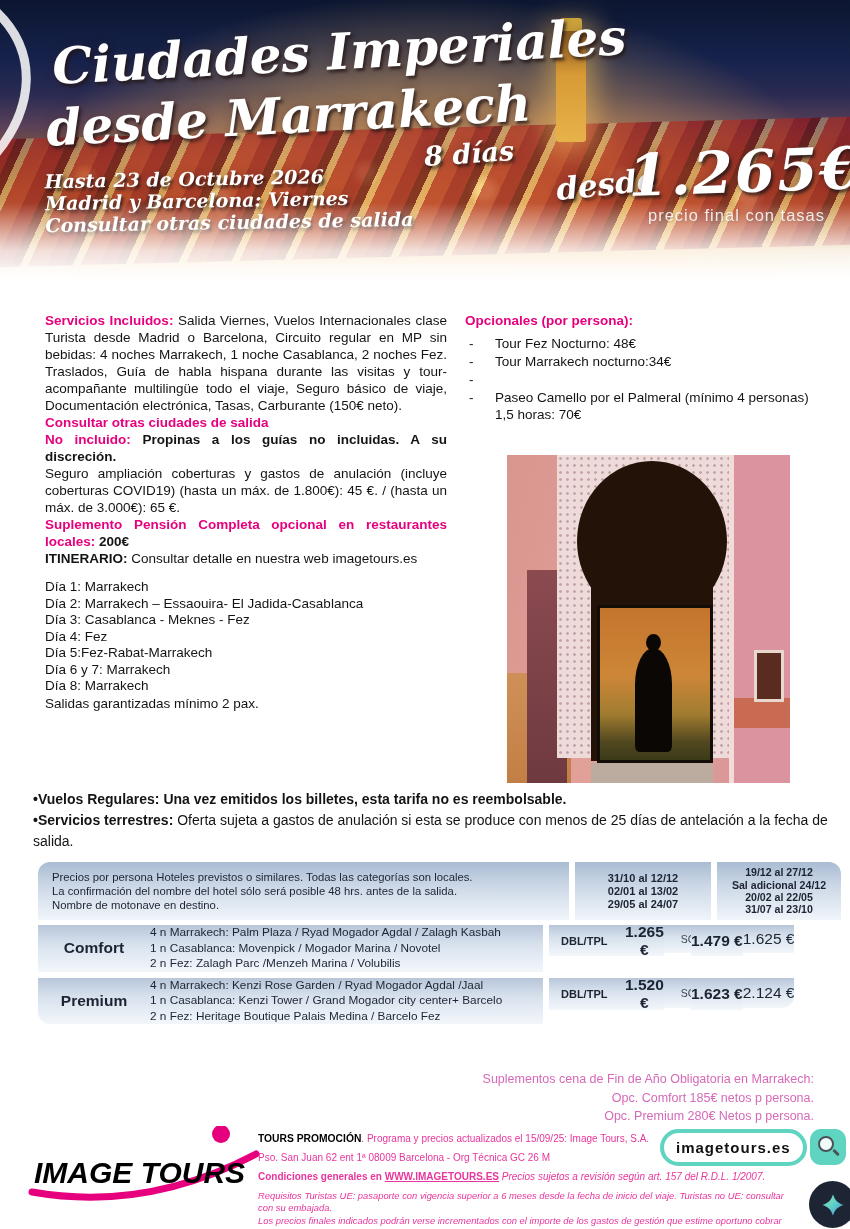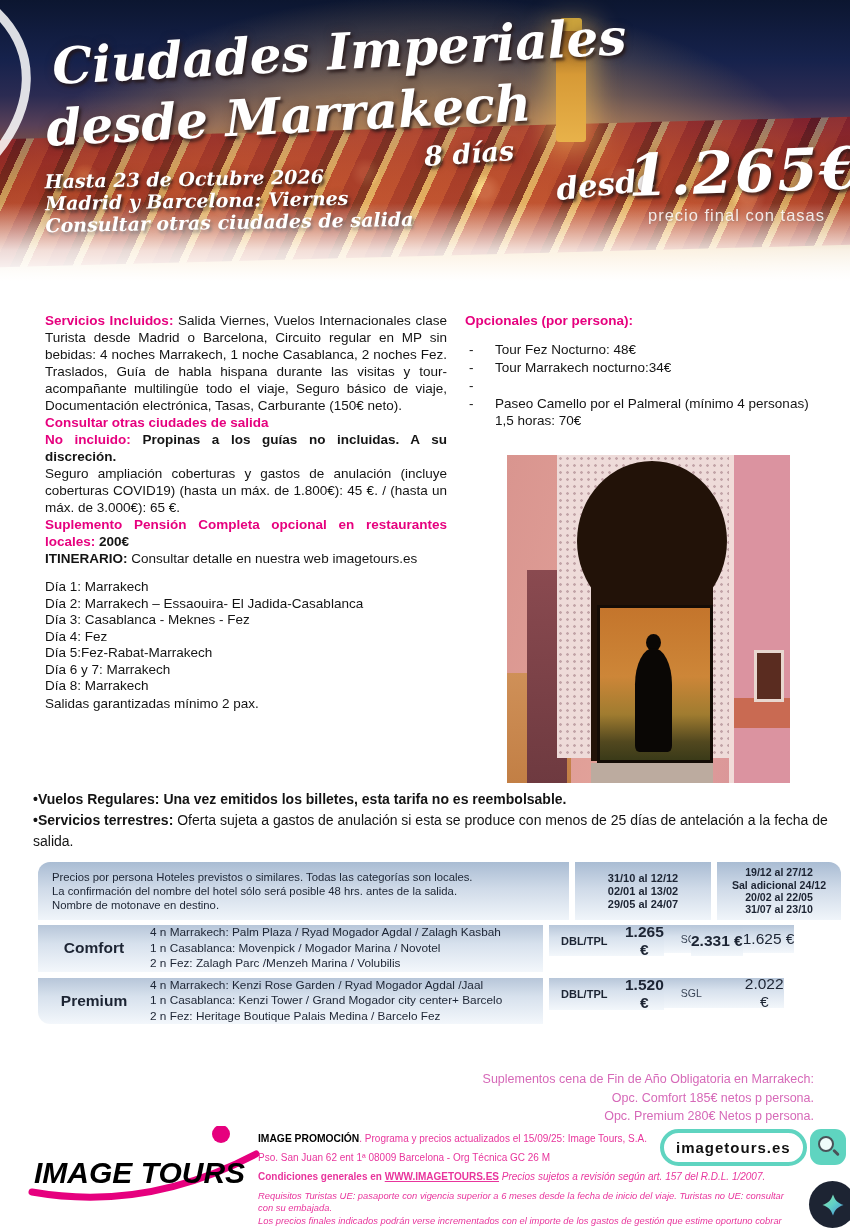--- a/index.html
+++ b/index.html
@@ -42,21 +42,21 @@
   .colR{position:absolute;left:465px;top:312px;width:352px;font-size:13.5px;line-height:17px}
   .pink{color:#e6007e;font-weight:bold}
   .b{font-weight:bold}
   .just{text-align:justify}
   .colL p{margin:0}
   .mt12{margin-top:12px}.mt14{margin-top:14px}.mt16{margin-top:16px}
   .days{margin-top:12px;line-height:15.5px}
   .days div{margin:0 0 1px 0}
   .opt-item{display:flex;margin:0 0 1px 0}
   .opt-item .dash{width:26px;flex:0 0 26px;padding-left:4px}
-  .opt-head{margin:0 0 12px 0}
+  .opt-head{margin:0 0 6px 0}
 
   
   .photo{position:absolute;left:507px;top:455px;width:283px;height:328px;overflow:hidden;
     background:linear-gradient(105deg,#d9958f 0%,#e3a39b 55%,#d69097 100%)}
   .ph-frame{position:absolute;left:50px;right:58px;top:0;bottom:25px;background:#eedbd9;
     background-image:radial-gradient(circle, rgba(150,110,120,.5) 1px, rgba(0,0,0,0) 1.6px);background-size:7px 7px}
   .ph-pillar{position:absolute;left:20px;top:115px;width:40px;height:213px;background:linear-gradient(180deg,#8a4a50,#6e3a40)}
   .ph-baseL{position:absolute;left:0;bottom:0;width:64px;height:110px;background:linear-gradient(180deg,#cf9058,#c27f45)}
   .ph-arch-c{position:absolute;left:70px;top:6px;width:150px;height:160px;border-radius:50%;background:#221208}
   .ph-arch-r{position:absolute;left:84px;top:110px;width:122px;height:196px;background:#221208}
@@ -252,21 +252,21 @@
             <span class="pr b">1.265 €</span>
           </div>
         <div class="hgap4"></div>
         <div class="sub sub-s band">
             <span class="rlabel s">SGL</span>
             <span class="pr">1.565 €</span>
           </div>
       </div>
       <div class="vgap"></div>
       <div class="c-right stack">
-        <div class="sub sub-d band b">2.331 €</div>
+        <div class="sub sub-d band b">1.479 €</div>
         <div class="hgap4"></div>
         <div class="sub sub-s band">1.625 €</div>
       </div>
     </div>
     <div class="hgap6"></div>
 
     <div class="trow row2">
       <div class="c-left band cat-left rbl">
         <div class="cat-name">Premium</div>
         <div class="hotels">
@@ -281,39 +281,44 @@
             <span class="rlabel">DBL/TPL</span>
             <span class="pr b">1.520 €</span>
           </div>
         <div class="hgap4"></div>
         <div class="sub sub-s band">
             <span class="rlabel s">SGL</span>
             <span class="pr">2.022 €</span>
           </div>
       </div>
       <div class="vgap"></div>
+      <div class="c-right stack">
+        <div class="sub sub-d band b">1.623 €</div>
+        <div class="hgap4"></div>
+        <div class="sub sub-s band rbr">2.124 €</div>
+      </div>
     </div>
   </section>
 
   <div class="sup">
     <div>Suplementos cena de Fin de Año Obligatoria en Marrakech:</div>
     <div>Opc. Comfort 185€ netos p persona.</div>
     <div>Opc. Premium 280€ Netos p persona.</div>
   </div>
 
   <div class="logo">
     <svg width="234" height="86" viewBox="0 0 234 86">
       <path d="M4 66 Q 118 86 228 28" stroke="#e6007e" stroke-width="7" fill="none" stroke-linecap="round"></path>
       <circle cx="193" cy="8" r="9" fill="#e6007e"></circle>
     </svg>
     <div class="logo-text">IMAGE TOURS</div>
   </div>
 
   <div class="fine">
-    <div class="row"><span class="blk">IMAGE PROMOCIÓN</span><span>. Programa y precios actualizados el 15/09/25:  Image Tours, S.A.</span></div>
+    <div class="row"><span class="blk">TOURS PROMOCIÓN</span><span>. Programa y precios actualizados el 15/09/25:  Image Tours, S.A.</span></div>
     <div class="row">Pso. San Juan 62 ent 1ª 08009 Barcelona - Org Técnica GC 26 M</div>
     <div class="row cond"><span>Condiciones generales en </span><a href="#">WWW.IMAGETOURS.ES</a><span class="it"> Precios sujetos a revisión según art. 157 del R.D.L. 1/2007.</span></div>
     <div class="legal">Requisitos Turistas UE: pasaporte con vigencia superior a 6 meses desde la fecha de inicio del viaje. Turistas no UE: consultar con su embajada.</div>
     <div class="legal">Los precios finales indicados podrán verse incrementados con el importe de los gastos de gestión que estime oportuno cobrar la agencia de viajes minorista.</div>
   </div>
 
   <div class="search">
     <div class="s-field">imagetours.es</div>
     <div class="s-btn">
         <span class="s-ico"></span>

